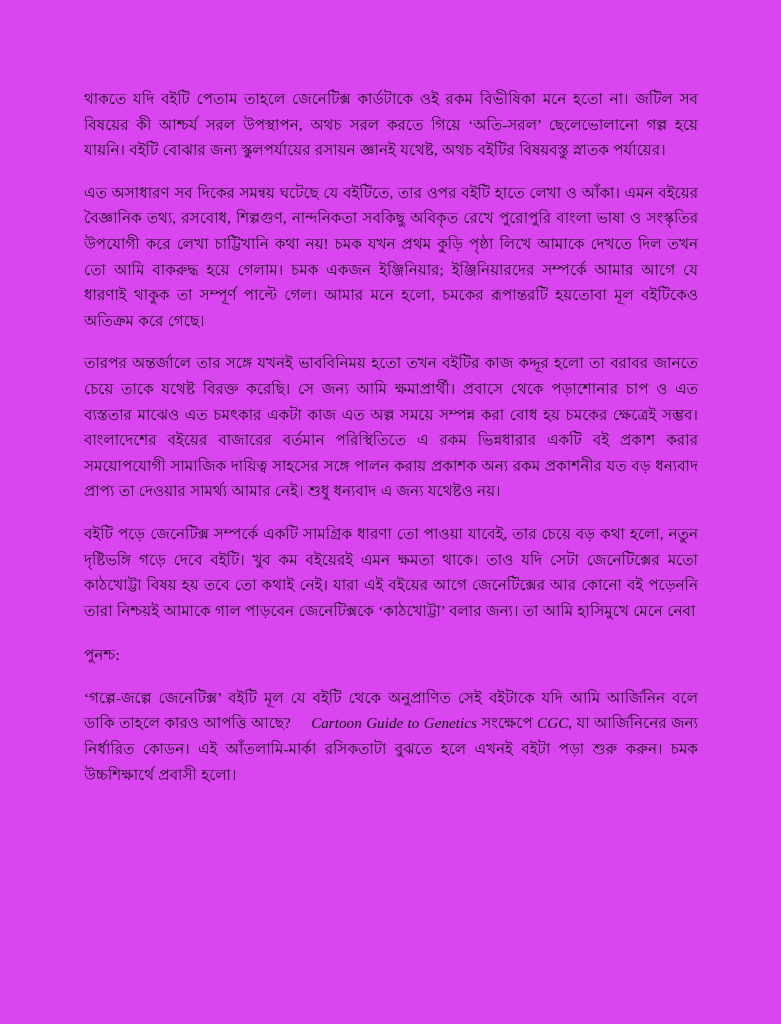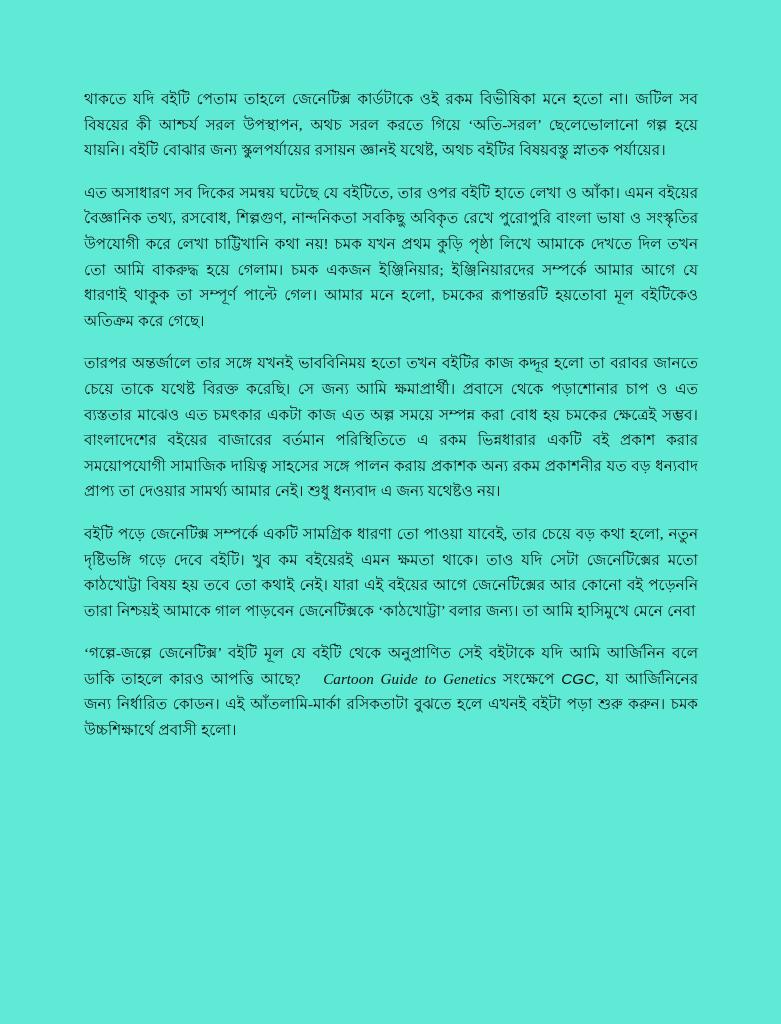--- a/index.html
+++ b/index.html
@@ -8,21 +8,21 @@
     padding: 0;
     background: #ffffff;
   }
   body {
     font-family: "Liberation Serif", "DejaVu Serif", serif;
   }
   .page {
     position: relative;
     width: 781px;
     height: 1024px;
-    background: #5eead4;
+    background: #d946ef;
     overflow: hidden;
     box-sizing: border-box;
   }
   .text-column {
     position: absolute;
     left: 84px;
     top: 86px;
     width: 614px;
   }
   p.para {
@@ -57,35 +57,36 @@
     text-align: left;
     font-family: "Liberation Serif", "DejaVu Serif", serif;
   }
   .book-title {
     font-style: italic;
     font-family: "Liberation Serif", "DejaVu Serif", serif;
     margin-left: 16px;
   }
   .abbrev {
     font-style: italic;
-    font-family: Liberation Sans, sans-serif;
+    font-family: Liberation Serif, serif;
   }
 </style>
 </head>
 <body>
 
 <div class="page">
   <div class="text-column">
 
     <p class="para">থাকতে যদি বইটি পেতাম তাহলে জেনেটিক্স কার্ডটাকে ওই রকম বিভীষিকা মনে হতো না। জটিল সব বিষয়ের কী আশ্চর্য সরল উপস্থাপন, অথচ সরল করতে গিয়ে ‘অতি-সরল’ ছেলেভোলানো গল্প হয়ে যায়নি। বইটি বোঝার জন্য স্কুলপর্যায়ের রসায়ন জ্ঞানই যথেষ্ট, অথচ বইটির বিষয়বস্তু স্নাতক পর্যায়ের।</p>
 
     <p class="para">এত অসাধারণ সব দিকের সমন্বয় ঘটেছে যে বইটিতে, তার ওপর বইটি হাতে লেখা ও আঁকা। এমন বইয়ের বৈজ্ঞানিক তথ্য, রসবোধ, শিল্পগুণ, নান্দনিকতা সবকিছু অবিকৃত রেখে পুরোপুরি বাংলা ভাষা ও সংস্কৃতির উপযোগী করে লেখা চাট্টিখানি কথা নয়! চমক যখন প্রথম কুড়ি পৃষ্ঠা লিখে আমাকে দেখতে দিল তখন তো আমি বাকরুদ্ধ হয়ে গেলাম। চমক একজন ইঞ্জিনিয়ার; ইঞ্জিনিয়ারদের সম্পর্কে আমার আগে যে ধারণাই থাকুক তা সম্পূর্ণ পাল্টে গেল। আমার মনে হলো, চমকের রূপান্তরটি হয়তোবা মূল বইটিকেও অতিক্রম করে গেছে।</p>
 
     <p class="para">তারপর অন্তর্জালে তার সঙ্গে যখনই ভাববিনিময় হতো তখন বইটির কাজ কদ্দূর হলো তা বরাবর জানতে চেয়ে তাকে যথেষ্ট বিরক্ত করেছি। সে জন্য আমি ক্ষমাপ্রার্থী। প্রবাসে থেকে পড়াশোনার চাপ ও এত ব্যস্ততার মাঝেও এত চমৎকার একটা কাজ এত অল্প সময়ে সম্পন্ন করা বোধ হয় চমকের ক্ষেত্রেই সম্ভব। বাংলাদেশের বইয়ের বাজারের বর্তমান পরিস্থিতিতে এ রকম ভিন্নধারার একটি বই প্রকাশ করার সময়োপযোগী সামাজিক দায়িত্ব সাহসের সঙ্গে পালন করায় প্রকাশক অন্য রকম প্রকাশনীর যত বড় ধন্যবাদ প্রাপ্য তা দেওয়ার সামর্থ্য আমার নেই। শুধু ধন্যবাদ এ জন্য যথেষ্টও নয়।</p>
 
     <p class="para">বইটি পড়ে জেনেটিক্স সম্পর্কে একটি সামগ্রিক ধারণা তো পাওয়া যাবেই, তার চেয়ে বড় কথা হলো, নতুন দৃষ্টিভঙ্গি গড়ে দেবে বইটি। খুব কম বইয়েরই এমন ক্ষমতা থাকে। তাও যদি সেটা জেনেটিক্সের মতো কাঠখোট্টা বিষয় হয় তবে তো কথাই নেই। যারা এই বইয়ের আগে জেনেটিক্সের আর কোনো বই পড়েননি তারা নিশ্চয়ই আমাকে গাল পাড়বেন জেনেটিক্সকে ‘কাঠখোট্টা’ বলার জন্য। তা আমি হাসিমুখে মেনে নেবা</p>
 
 
+    <p class="ps-label">পুনশ্চ:</p>
 
     <p class="para"><span>‘গল্পে-জল্পে জেনেটিক্স’ বইটি মূল যে বইটি থেকে অনুপ্রাণিত সেই বইটাকে যদি আমি আর্জিনিন বলে ডাকি তাহলে কারও আপত্তি আছে? </span><span class="book-title">Cartoon Guide to Genetics</span><span> সংক্ষেপে </span><span class="abbrev">CGC</span><span>, যা আর্জিনিনের জন্য নির্ধারিত কোডন। এই আঁতলামি-মার্কা রসিকতাটা বুঝতে হলে এখনই বইটা পড়া শুরু করুন। চমক উচ্চশিক্ষার্থে প্রবাসী হলো।</span></p>
 
   </div>
 </div>
 
 </body></html>

